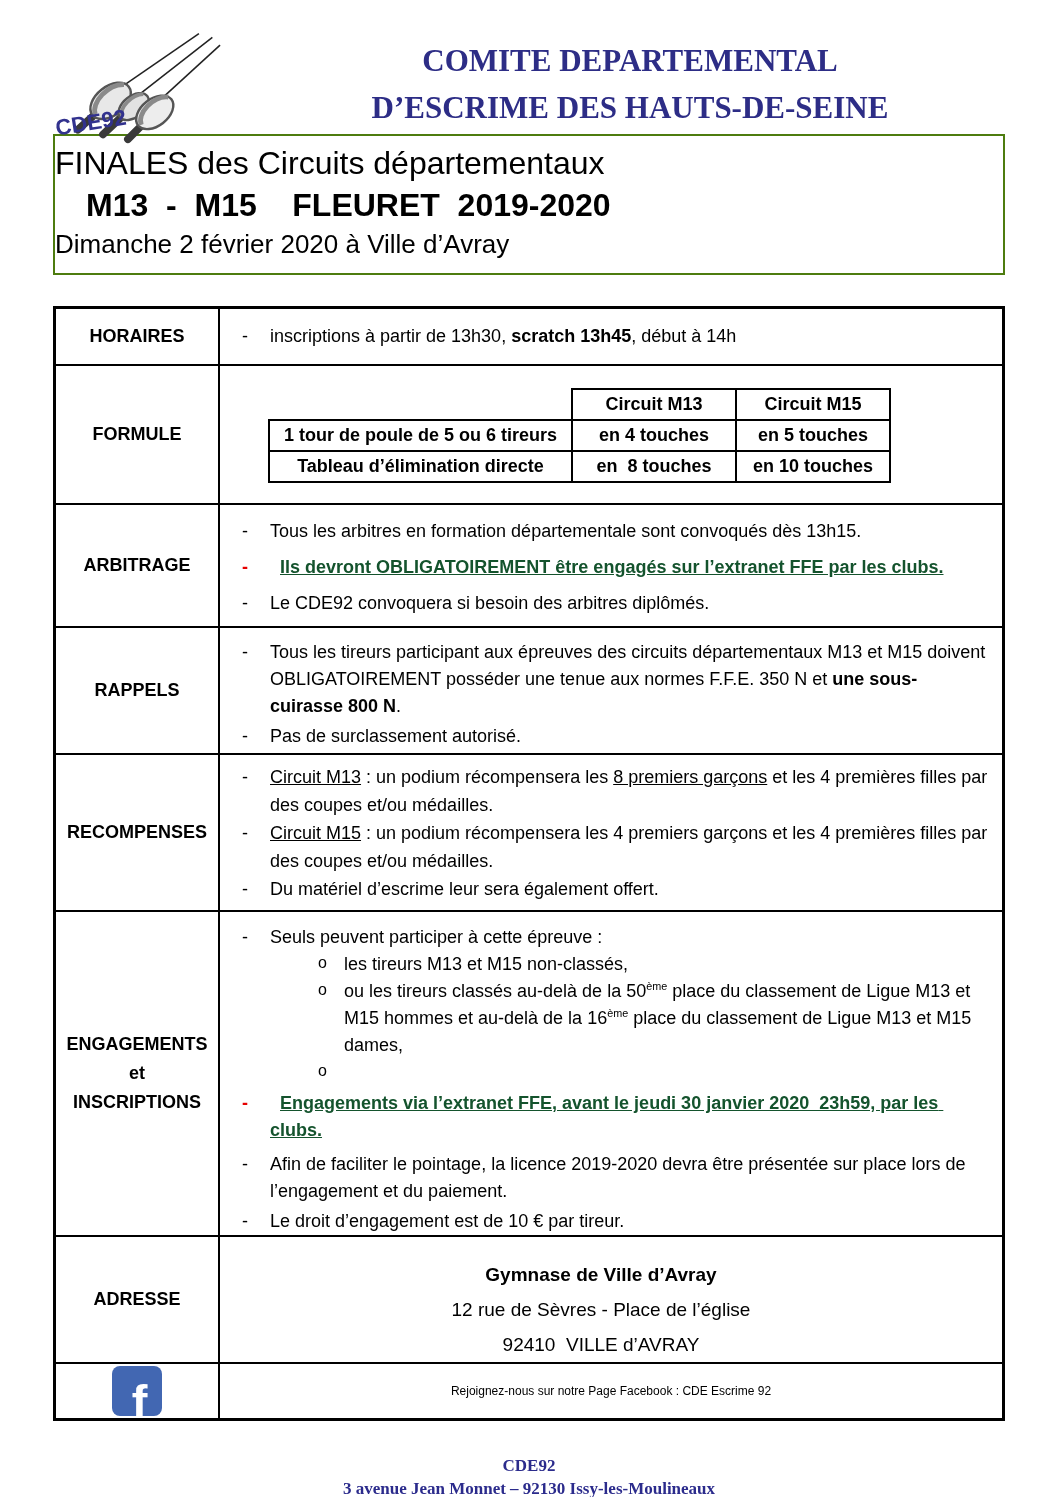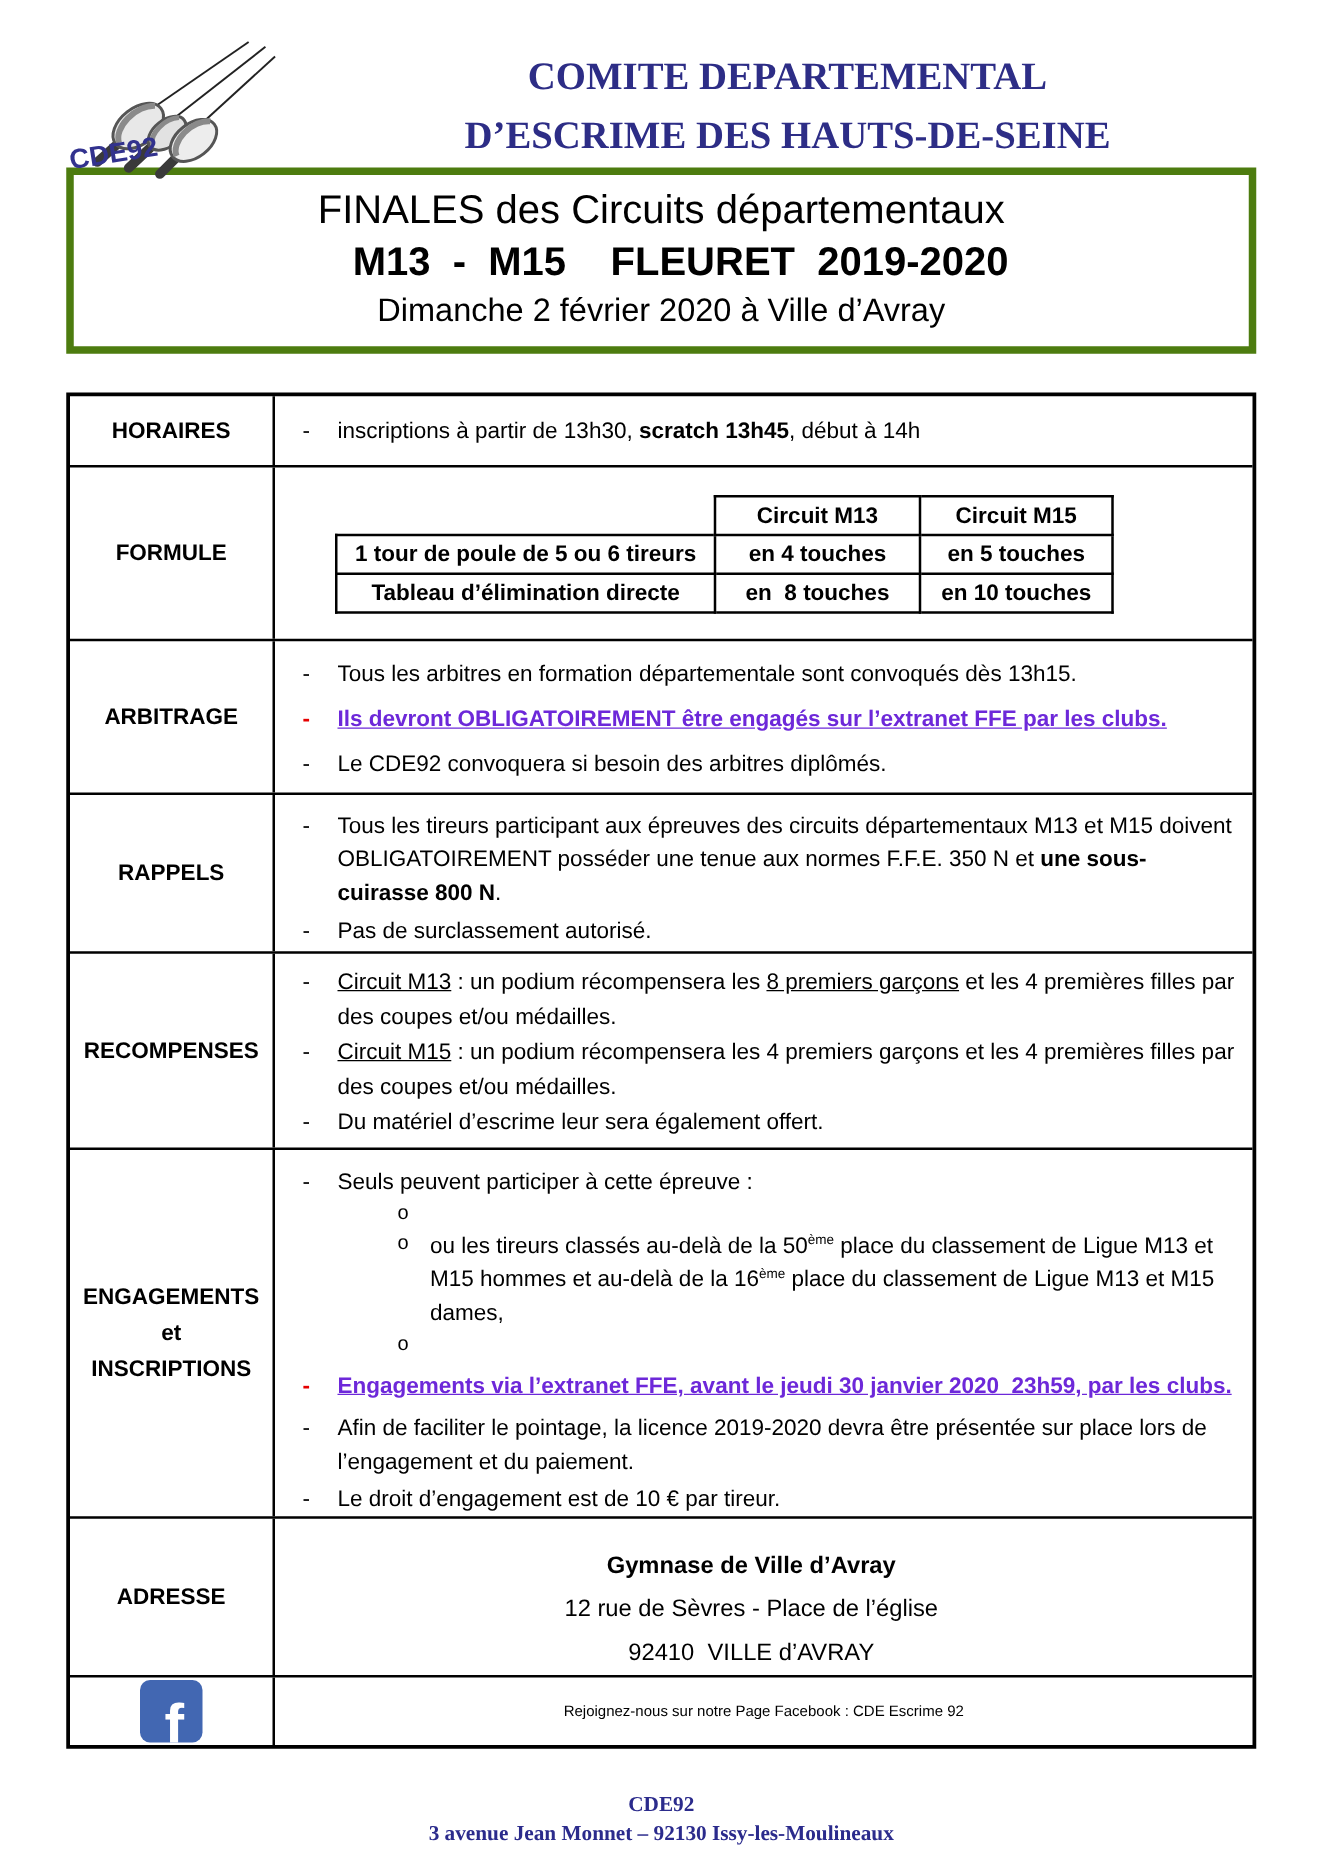--- a/index.html
+++ b/index.html
@@ -15,22 +15,22 @@
   .logo { width: 168px; height: 122px; flex: 0 0 168px; }
   .logo-text-el { font-family: "Liberation Sans", sans-serif; font-weight: bold; font-size: 23px; fill: #32328e; }
   .header-titles {
     flex: 1; text-align: center; padding: 14px 0 0 34px;
     font-family: "Liberation Serif", serif; font-weight: bold;
     color: #2d2d86; font-size: 31px; line-height: 1.5;
   }
 
   
   .title-box {
-    margin: 8px 53px 0 53px; border: 6px solid #4d7c0f;
-    text-align: center; padding: 9px 0 13px 0;
+    margin: 8px 53px 0 53px; border: 2px solid #4d7c0f;
+    padding: 9px 0 13px 0;
   }
   .tb1 { font-size: 32px; }
   .tb2 { font-size: 32px; font-weight: bold; margin-top: 5px; margin-left: 31px; }
   .tb3 { font-size: 26px; font-weight: normal; margin-top: 5px; }
 
   
   .main-table { margin: 31px 53px 0 53px; border: 3px solid #000; }
   .row { display: grid; grid-template-columns: 164px 1fr; }
   .row + .row { border-top: 2px solid #000; }
   .label {
@@ -50,21 +50,21 @@
   .r-facebook   { min-height: 54px;  }
 
   .bullet { display: flex; }
   .marker { flex: 0 0 28px; margin-left: 22px; }
   .btext  { flex: 1; padding-right: 14px; }
   .sub { display: flex; }
   .marker2 { flex: 0 0 26px; margin-left: 98px; font-size: 16px; }
 
   .b { font-weight: bold; }
   .u { text-decoration: underline; }
-  .red { color: #6d28d9; }
+  .red { color: #14532d; margin-left: 10px; }
   .bullet.redline .marker { color: #e60000; font-weight: bold; }
 
   .cell-horaires { display: flex; align-items: center; }
   .cell-formule  { padding-top: 22px; }
   .cell-arbitrage { padding-top: 13px; }
   .cell-arbitrage .bullet { margin-bottom: 9px; }
   .cell-rappels { padding-top: 11px; }
   .cell-rappels .bullet { margin-bottom: 3px; }
   .cell-recompenses { padding-top: 9px; line-height: 1.55; }
   .cell-engagements { padding-top: 12px; }
@@ -236,20 +236,21 @@
         <div data-bind="rows.engagements.label_line2">et</div>
         <div data-bind="rows.engagements.label_line3">INSCRIPTIONS</div>
       </div>
       <div class="cell cell-engagements">
         <div class="bullet">
           <span class="marker" data-bind="bullet_char">-</span>
           <div class="btext" data-bind="rows.engagements.b1">Seuls peuvent participer à cette épreuve :</div>
         </div>
         <div class="sub">
           <span class="marker2" data-bind="sub_bullet_char">o</span>
+          <div class="btext" data-bind="rows.engagements.sub1">les tireurs M13 et M15 non-classés,</div>
         </div>
         <div class="sub">
           <span class="marker2" data-bind="sub_bullet_char">o</span>
           <div class="btext"><span data-bind="rows.engagements.sub2_seg1">ou les tireurs classés au-delà de la 50</span><sup data-bind="rows.engagements.sub2_sup1">ème</sup><span data-bind="rows.engagements.sub2_seg2"> place du classement de Ligue M13 et M15 hommes et au-delà de la 16</span><sup data-bind="rows.engagements.sub2_sup2">ème</sup><span data-bind="rows.engagements.sub2_seg3"> place du classement de Ligue M13 et M15 dames,</span></div>
         </div>
         <div class="sub">
           <span class="marker2" data-bind="sub_bullet_char">o</span>
         </div>
         <div class="bullet redline">
           <span class="marker" data-bind="bullet_char">-</span>

